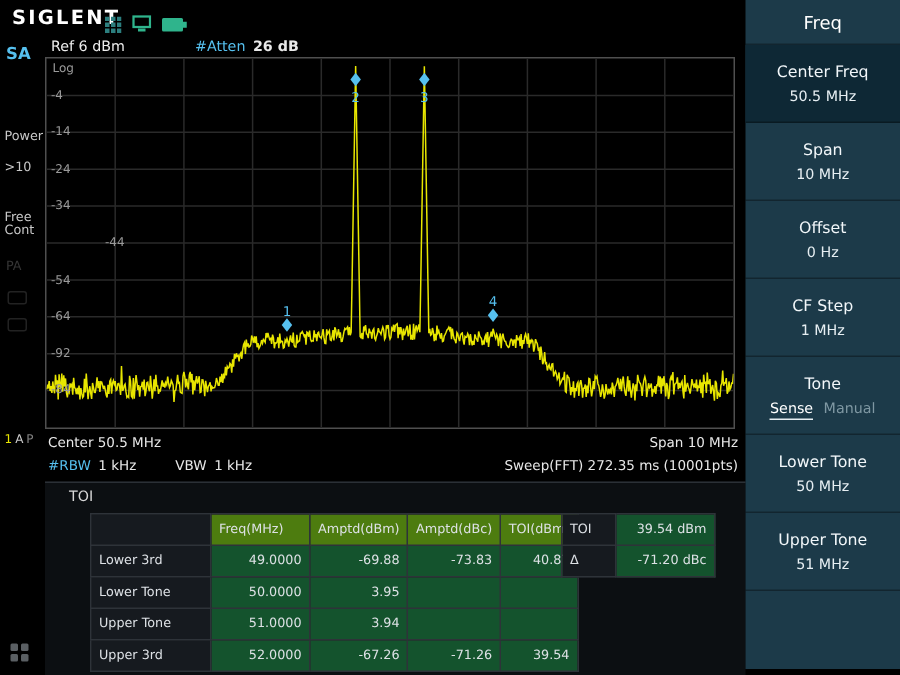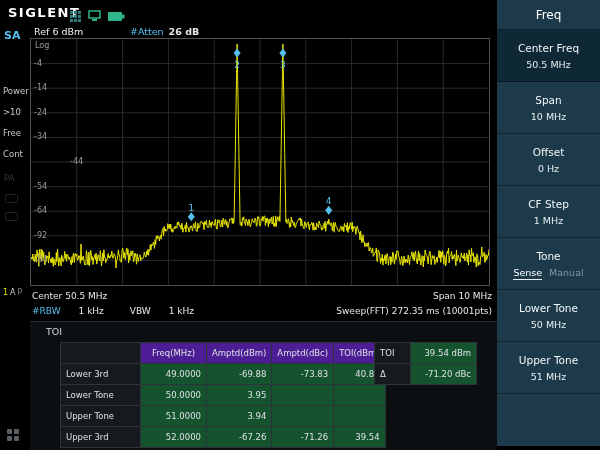--- a/index.html
+++ b/index.html
@@ -30,29 +30,29 @@
   .graph { position:absolute; left:30px; top:38px; width:460px; height:248px; background:#000; border:1px solid #4f4f4f; }
   .graph svg { position:absolute; left:0; top:0; }
   .loglbl { position:absolute; left:4px; top:2px; font-size:8px; color:#9a9a9a; }
   .ylab { position:absolute; left:3px; font-size:8px; color:#9a9a9a; }
 
   .footer1, .footer2 { position:absolute; left:32px; width:460px; font-size:9px; color:#e8e8e8; display:flex; }
   .footer1 { top:291px; } .footer2 { top:306px; }
   .f-right { margin-left:auto; }
   .f-cyan { color:#56c0ef; }
   .f-gap { margin-right:26px; }
-  .f-val { color:#e8e8e8; margin-left:18px; }
+  .f-val { color:#e8e8e8; margin-left:5px; }
 
   
   .toi { position:absolute; left:30px; top:321px; width:467px; height:129px; background:#0c0f12; border-top:1px solid #2b3036; }
   .toi-tab { position:absolute; left:16px; top:4px; font-size:9.5px; color:#d8d8d8; }
   table { border-collapse:collapse; font-size:8.5px; color:#dde1e5; }
   td { border:1px solid #2e3339; padding:0 5px; height:21px; background:#14532d; white-space:nowrap; }
   td.num { text-align:right; min-width:10px; }
-  td.hdr { background:#4c1d95; text-align:center; }
+  td.hdr { background:#4d7c0f; text-align:left; }
   td.rlbl { background:#161a1f; text-align:left; }
   .toi-table { position:absolute; left:30px; top:20px; }
   .toi-sum { position:absolute; left:344px; top:20px; }
   .toi-sum td.k { background:#161a1f; text-align:left; }
 
   
   .menu { position:absolute; left:497px; top:0; width:103px; height:446px; background:#1c3a49; }
   .menu-title { height:30px; line-height:30px; text-align:center; color:#fff; font-size:12px;
     border-bottom:1px solid rgba(0,0,0,0.35); cursor:pointer; }
   .menu-btn { height:52px; border-bottom:1px solid rgba(0,0,0,0.35); display:flex; flex-direction:column;
@@ -95,21 +95,21 @@
         <rect x="14" y="3.5" width="2.5" height="4" fill="#2fb48c"></rect>
       </svg>
   </span>
 </div>
 
 <div class="rail">
   <span class="rail-mode">SA</span>
   <div>
       <span class="rail-item" style="top: 60px;">Power</span>
       <span class="rail-item" style="top: 81px;">&gt;10</span>
-      <span class="rail-item" style="top: 102px;">Free</span>
+      <span class="rail-item" style="top: 114px;">Free</span>
       <span class="rail-item" style="top: 123px;">Cont</span>
     </div>
   <span class="rail-dim" style="top:147px;">PA</span>
   <div class="dimbox" style="top:168px;"></div>
   <div class="dimbox" style="top:186px;"></div>
   <div class="trace-ind"><span style="color: rgb(232, 230, 0);">1</span><span style="color: rgb(204, 204, 204);">A</span><span style="color: rgb(128, 128, 128);">P</span></div>
   <div class="appgrid">
       <div></div>
       <div></div>
       <div></div>

